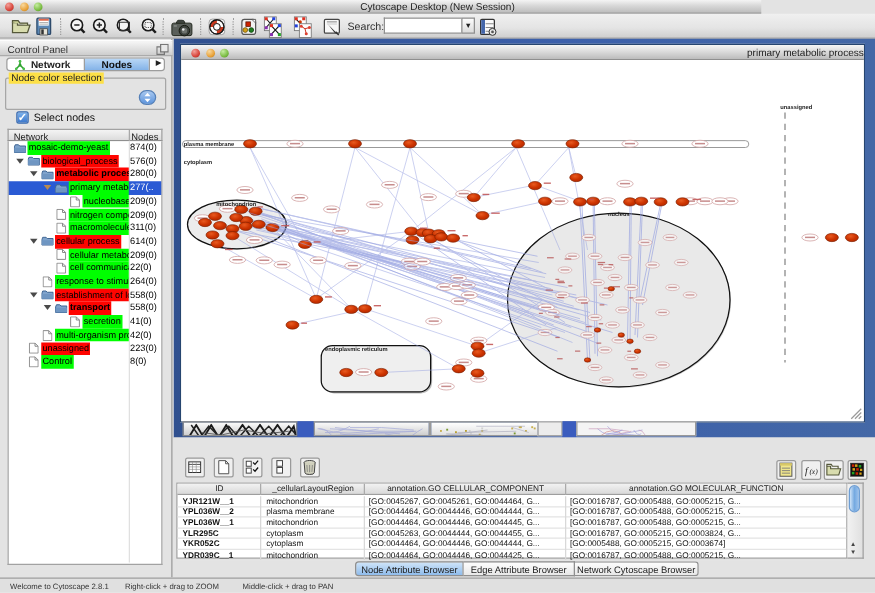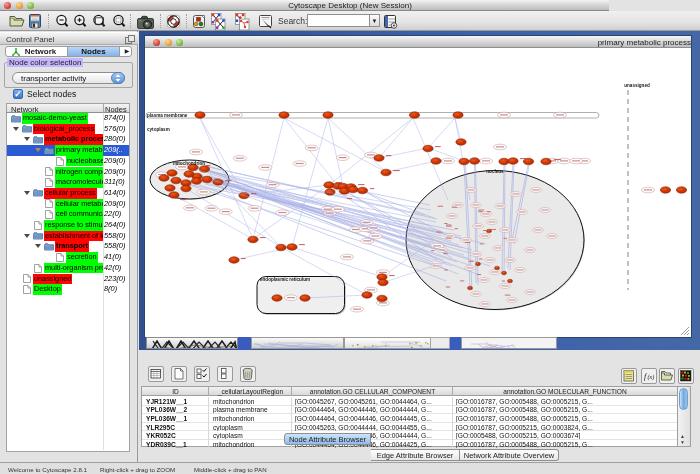--- a/index.html
+++ b/index.html
@@ -24,37 +24,37 @@
 #cpanel { left:0; top:31px; width:138px; height:431px; background:#e3e3e3; border-right:1px solid #9a9a9a; }
 .phdr { background:linear-gradient(#f6f6f6,#e2e2e2 50%,#cdcdcd); border-top:1px solid #fdfdfd; border-bottom:1px solid #ababab; }
 .phdr span { font-size:8px; color:#333; }
 
 #cptabs { left:5px; top:15px; width:127px; height:11px; background:#fff; border:1px solid #9d9d9d; border-radius:3px; }
 #tabNetwork { left:0; top:0; width:61px; height:9px; font-size:8px; font-weight:bold; color:#222; text-align:center; line-height:9px; }
 #tabMosaic { left:61px; top:0; width:53px; height:9px; background:linear-gradient(#b9d7f6,#84b3e8); font-size:8px; font-weight:bold; color:#111; text-align:center; line-height:9px; border-left:1px solid #9d9d9d; border-right:1px solid #9d9d9d; }
 #tabArrow { left:115px; top:0; width:12px; height:9px; font-size:6px; color:#222; text-align:center; line-height:9px; }
 
 #grpbox { left:4px; top:31px; width:129px; height:26px; border:1px solid #a6a6a6; border-radius:2px; }
-#grplbl { left:7px; top:27px; font-size:8px; color:#222; background:#c4b5fd; padding:0 2px; }
+#grplbl { left:7px; top:27px; font-size:8px; color:#222; background:#fde047; padding:0 2px; }
 #combo { left:12px; top:41px; width:113px; height:12px; background:linear-gradient(#ffffff,#e6e6e6); border:1px solid #8e8e8e; border-radius:6px; font-size:8px; color:#111; line-height:11px; padding-left:8px; }
 #combobtn { left:111px; top:41px; width:14px; height:12px; background:linear-gradient(#a8c8f0,#5d94dc); border:1px solid #5580b8; border-radius:6px; }
 
 #chk { left:13px; top:58px; width:10px; height:10px; background:linear-gradient(#7db2ec,#3b77cc); border:1px solid #3568b0; border-radius:2px; color:#fff; font-size:9px; line-height:9px; text-align:center; font-weight:bold; }
 #chklbl { left:27px; top:58px; font-size:8.5px; color:#111; }
 
 #treehdr { left:6px; top:72px; width:124px; height:10px; background:linear-gradient(#f4f4f4,#dcdcdc); border:1px solid #a2a2a2; border-bottom:1px solid #8f8f8f; }
 #treehdr .c1 { left:4px; top:1px; font-size:7.5px; color:#222; }
 #treehdr .c2 { left:98px; top:1px; font-size:7.5px; color:#222; }
 #treebody { left:6px; top:82px; width:124px; height:339px; background:#fff; border:1px solid #a2a2a2; border-top:none; }
 .trow { left:0; width:122px; height:10.7px; }
 .trow.sel { background:#2a5ad4; }
 .tlab { font-size:7.3px; color:#000; line-height:10.7px; height:10.7px; padding:0 1px; white-space:nowrap; overflow:hidden; top:0; }
 .tlab.g { background:#0f0; }
 .tlab.r { background:#ff0400; }
-.tnum { font-size:7.4px; color:#000; line-height:10.7px; left:97px; top:0;font-style:italic; }
+.tnum { font-size:7.4px; color:#000; line-height:10.7px; left:97px; top:0; }
 .tri { width:0; height:0; border-left:3.5px solid transparent; border-right:3.5px solid transparent; border-top:4.5px solid #5a5a5a; top:3px; }
 
 #desktop { left:139px; top:31px; width:561px; height:319px; background:linear-gradient(90deg,#30508f,#3c60ab 55%,#4468a6); overflow:hidden; }
 #iwin { left:5px; top:4px; width:548px; height:303px; background:#fff; border:1px solid #26456f; }
 #iwtitle { left:0; top:0; width:546px; height:12px; background:linear-gradient(#f6f6f6,#dadada 50%,#bdbdbd); border-bottom:1px solid #8f8f8f; }
 #iwtitle .title { width:100%; text-align:right; font-size:8px; color:#222; top:1.5px; }
 #iwcanvas { left:0; top:12px; width:546px; height:289px; background:#fff; }
 
 #dpanel { left:139px; top:350px; width:561px; height:112px; background:#e3e3e3; }
 #dtable { left:2px; top:36px; width:537px; height:61px; background:#fff; border:1px solid #a0a0a0; }
@@ -213,21 +213,20 @@
             <circle cx="4" cy="4" r="1.2" fill="#2ca02c"></circle>
             <circle cx="1" cy="7" r="1.1" fill="#49c049"></circle>
             <circle cx="7" cy="7" r="1.1" fill="#49c049"></circle>
             <circle cx="4" cy="1" r="1.1" fill="#49c049"></circle>
           </svg><span style="margin-left:8px;">Network</span></div>
       <div id="tabMosaic" class="abs">Nodes</div>
       <div id="tabArrow" class="abs">▶</div>
     </div>
     <div id="grpbox" class="abs"></div>
     <div id="grplbl" class="abs">Node color selection</div>
-    <div id="combo" class="abs">transporter activity</div>
     <div id="combobtn" class="abs"></div>
     <svg class="abs" style="left:111px;top:41px;" width="14" height="12">
         <path d="M7 2.2 L9.4 5 L4.6 5 Z" fill="#fff"></path>
         <path d="M7 9.8 L9.4 7 L4.6 7 Z" fill="#fff"></path>
       </svg>
     <div id="chk" class="abs">✓</div>
     <div id="chklbl" class="abs">Select nodes</div>
     <div id="treehdr" class="abs">
         <span class="c1 abs">Network</span>
         <span class="c2 abs">Nodes</span>
@@ -261,21 +260,21 @@
           <span class="tlab r abs" style="left:37px;max-width:59px;font-weight:bold;">metabolic process</span>
           <span class="tnum abs" style="">280(0)</span>
         </div>
       <div class="trow sel abs" style="top:32.1px;">
           <div class="tri abs" style="left:28px;border-top-color:#b98a50;"></div>
           <svg class="abs" style="left:37px;top:1.5px;" width="10" height="8">
             <path d="M0.5 2.5 L0.5 7 L9.5 7 L9.5 1.8 L4.8 1.8 L3.8 0.8 L1.2 0.8 Z" fill="#7fa3cc" stroke="#3f6593" stroke-width="0.8"></path>
             <rect x="0.5" y="3.2" width="9" height="3.8" fill="#6f96c2"></rect>
           </svg>
           <span class="tlab g abs" style="left:48px;max-width:48px;">primary metabo</span>
-          <span class="tnum abs" style="color:#fff;">209(..</span>
+          <span class="tnum abs" style="color:#fff;">277(..</span>
         </div>
       <div class="trow abs" style="top:42.8px;">
           <svg class="abs" style="left:49px;top:0.8px;" width="8" height="9">
             <path d="M0.5 0.5 L5 0.5 L7.5 3 L7.5 8.5 L0.5 8.5 Z" fill="#fff" stroke="#8a8a8a" stroke-width="0.8"></path>
             <path d="M5 0.5 L5 3 L7.5 3" fill="none" stroke="#8a8a8a" stroke-width="0.8"></path>
           </svg>
           <span class="tlab g abs" style="left:59px;max-width:37px;">nucleobase-</span>
           <span class="tnum abs" style="">209(0)</span>
         </div>
       <div class="trow abs" style="top:53.5px;">
@@ -367,21 +366,21 @@
             <path d="M5 0.5 L5 3 L7.5 3" fill="none" stroke="#8a8a8a" stroke-width="0.8"></path>
           </svg>
           <span class="tlab r abs" style="left:26px;max-width:70px;">unassigned</span>
           <span class="tnum abs" style="">223(0)</span>
         </div>
       <div class="trow abs" style="top:171.2px;">
           <svg class="abs" style="left:16px;top:0.8px;" width="8" height="9">
             <path d="M0.5 0.5 L5 0.5 L7.5 3 L7.5 8.5 L0.5 8.5 Z" fill="#fff" stroke="#8a8a8a" stroke-width="0.8"></path>
             <path d="M5 0.5 L5 3 L7.5 3" fill="none" stroke="#8a8a8a" stroke-width="0.8"></path>
           </svg>
-          <span class="tlab g abs" style="left:26px;max-width:70px;">Desktop</span>
+          <span class="tlab g abs" style="left:26px;max-width:70px;">Control</span>
           <span class="tnum abs" style="">8(0)</span>
         </div>
     </div>
   </div>
 
   <div id="desktop" class="abs">
     <div id="iwin" class="abs">
       <div id="iwtitle" class="abs">
         <div class="title abs">primary metabolic process</div>
         <div class="tl abs" style="left:8px; top:2.5px; background:radial-gradient(circle at 35% 30%, #f3a19a, #d8463c 60%, #a02820);"></div>
@@ -950,23 +949,23 @@
         </div>
       <div class="dvline abs" style="left:66px;top:10px;height:51px;"></div>
       <div class="dvline abs" style="left:149px;top:10px;height:51px;"></div>
       <div class="dvline abs" style="left:310px;top:10px;height:51px;"></div>
     </div>
     <div id="dscroll" class="abs">
         <div id="dthumb" class="abs"></div>
       <div class="abs" style="left:2px;top:46px;font-size:5px;color:#444;">▲</div>
       <div class="abs" style="left:2px;top:52px;font-size:5px;color:#444;">▼</div>
     </div>
-    <div class="btab sel abs" style="left:145px;top:83px;width:87px;border-radius:3px 0 0 3px;">Node Attribute Browser</div>
+    <div class="btab sel abs" style="left:145px;top:99px;width:87px;border-radius:3px 0 0 3px;">Node Attribute Browser</div>
     <div class="btab abs" style="left:232px;top:99px;width:89px;border-left:none;">Edge Attribute Browser</div>
-    <div class="btab abs" style="left:321px;top:99px;width:99px;border-left:none;border-radius:0 3px 3px 0;">Network Attribute Overview</div>
+    <div class="btab abs" style="left:321px;top:99px;width:99px;border-left:none;border-radius:0 3px 3px 0;">Network Cytoscape Browser</div>
   </div>
 
   <div id="statusbar" class="abs">
     <span class="abs" style="left:8px;">Welcome to Cytoscape 2.8.1</span>
     <span class="abs" style="left:100px;">Right-click + drag to ZOOM</span>
     <span class="abs" style="left:194px;">Middle-click + drag to PAN</span>
   </div>
 
 </div>
 

